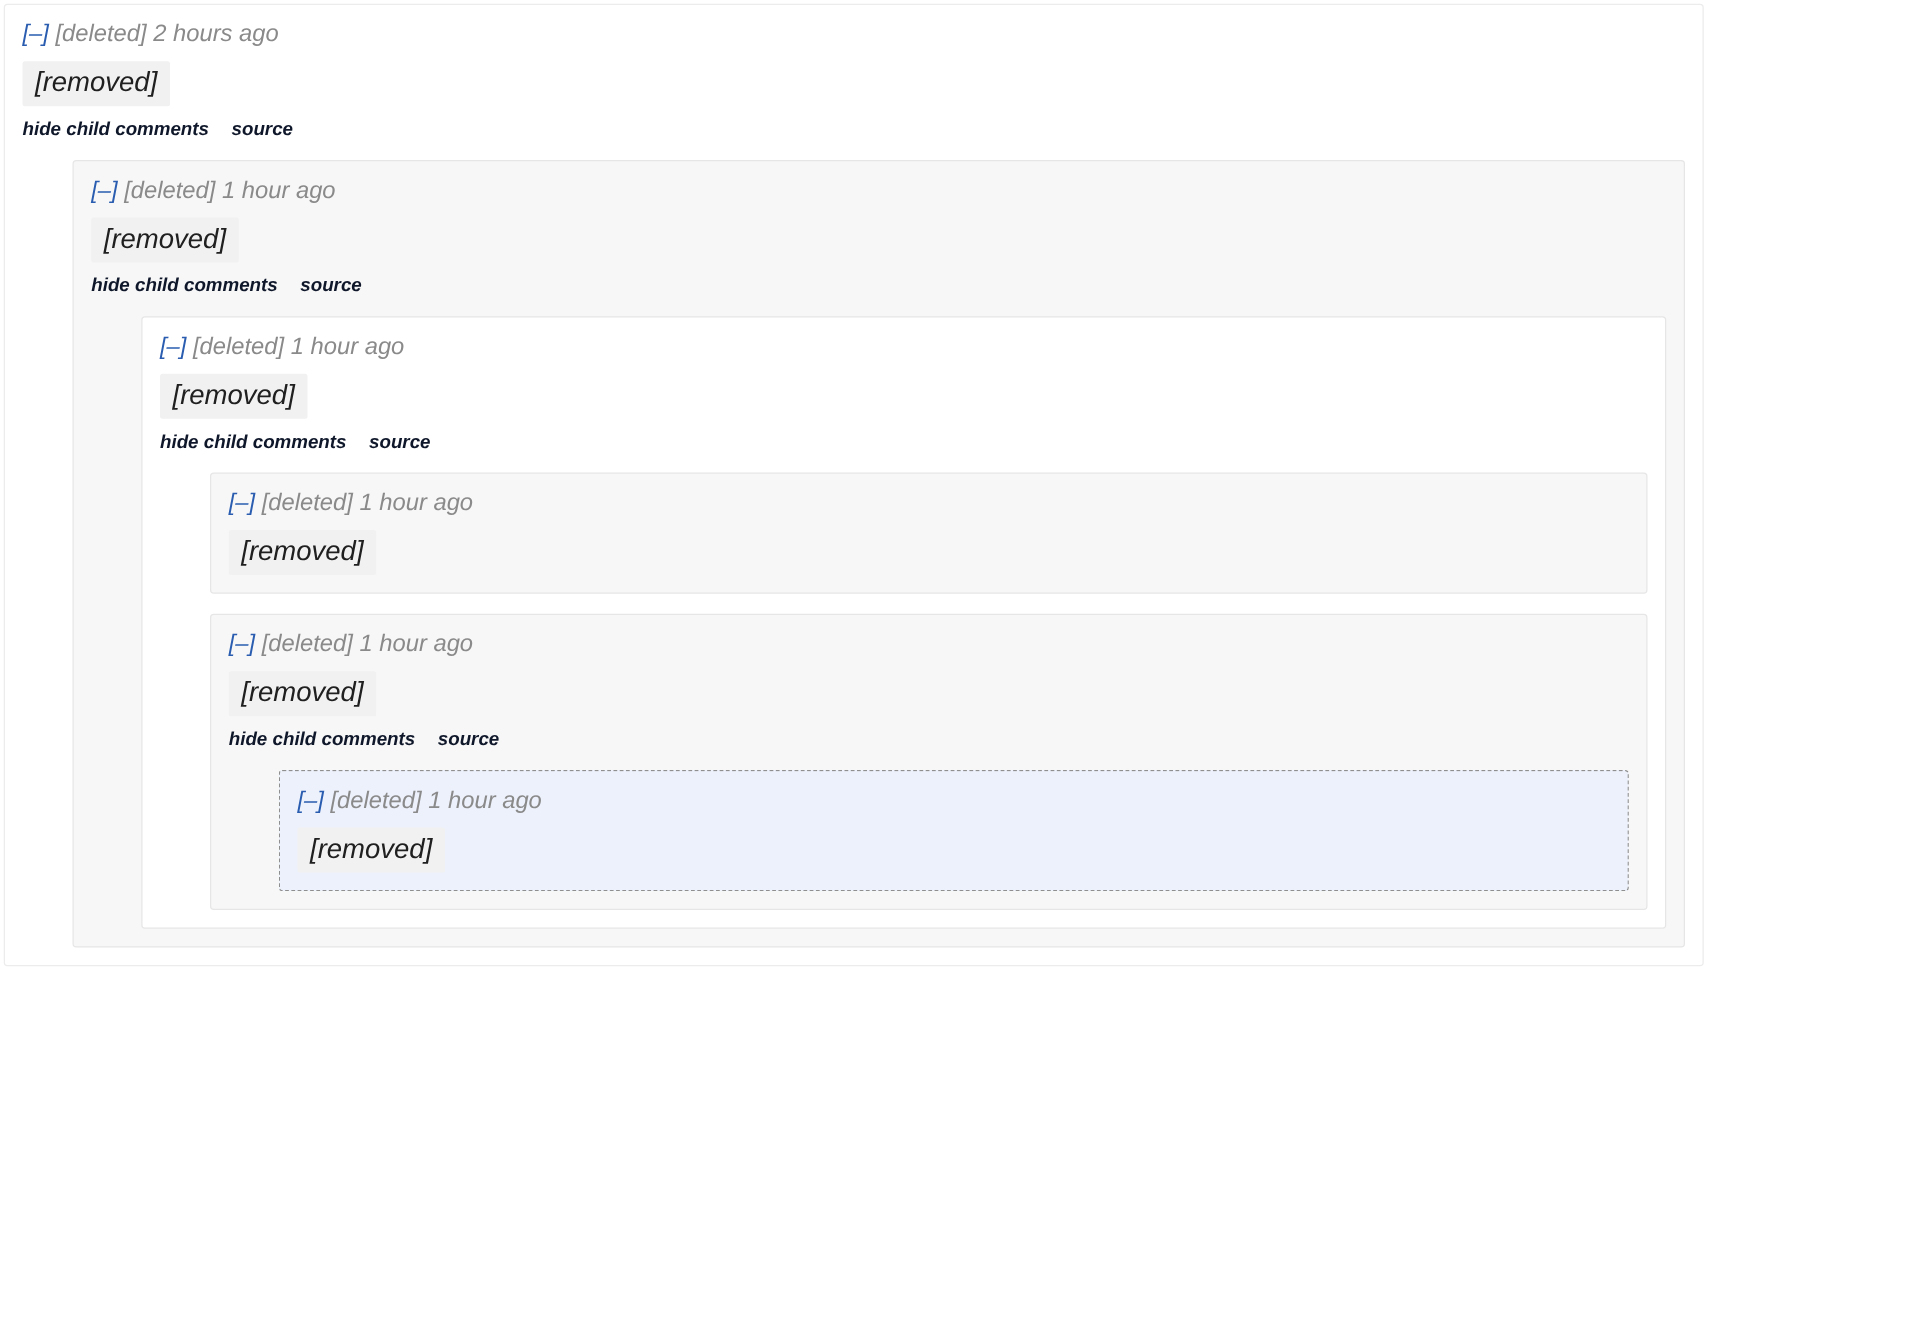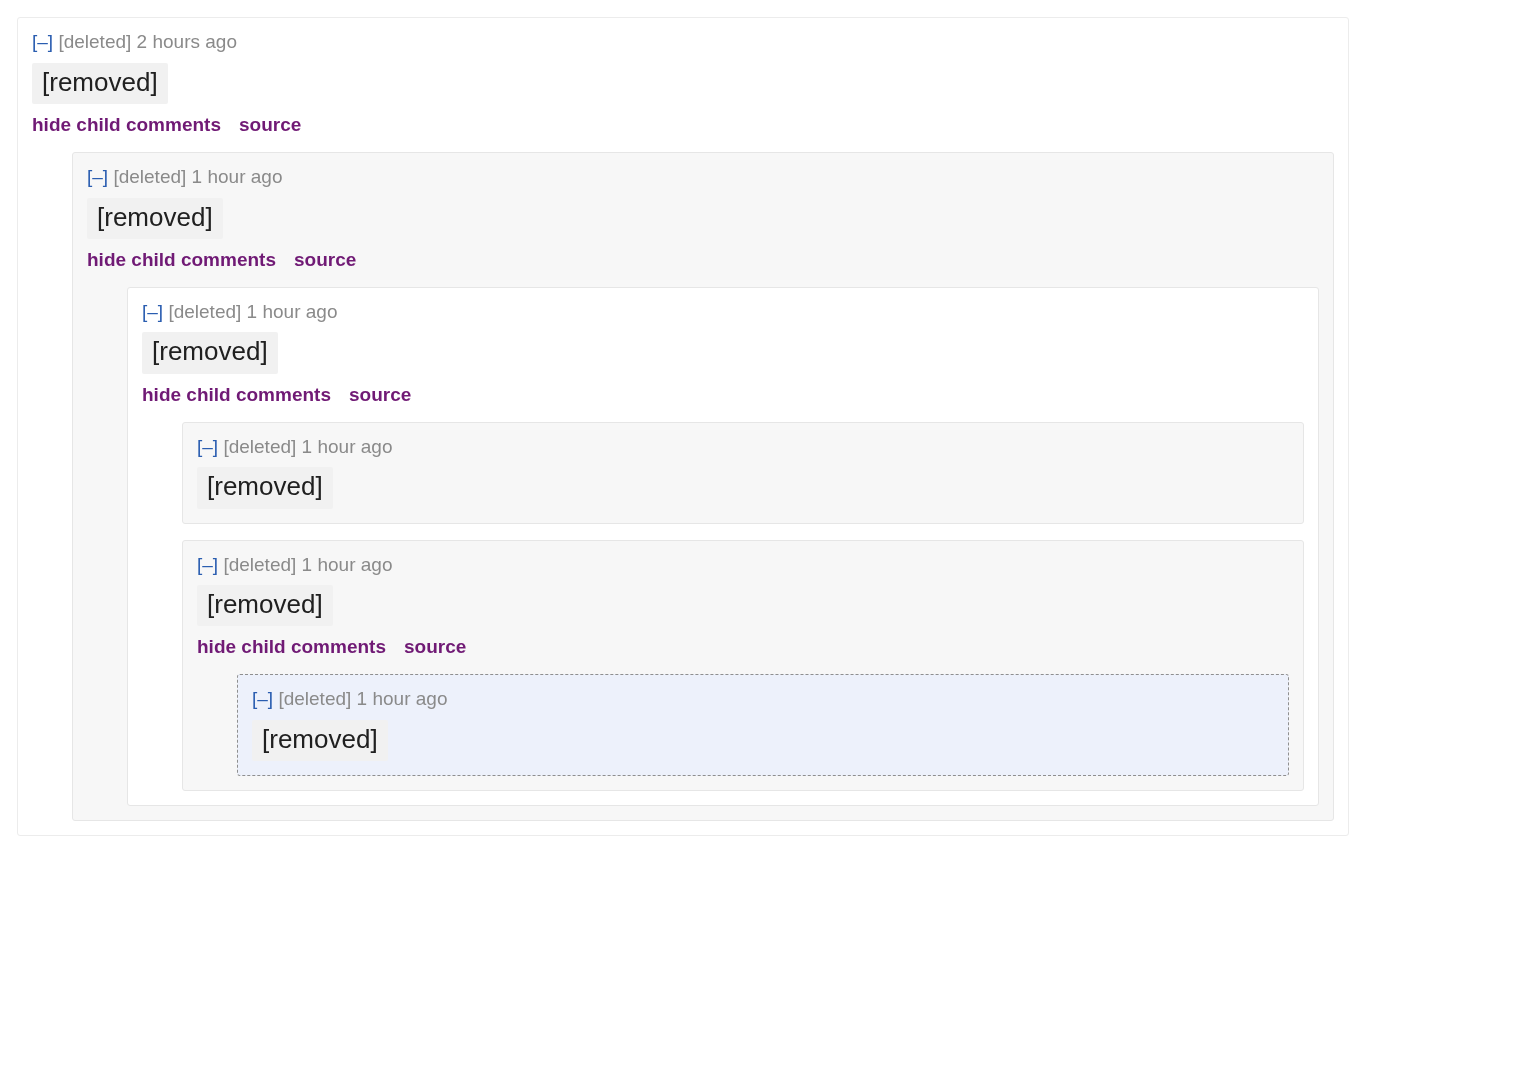--- a/index.html
+++ b/index.html
@@ -7,21 +7,22 @@
     padding: 0;
     background: #ffffff;
     font-family: "Segoe UI", "Helvetica Neue", Arial, sans-serif;
     font-size: 16px;
     color: #333;
   }
 
   .page {
     box-sizing: border-box;
     width: 1366px;
-    padding: 17px;
+    padding: 3px;
+    font-style: italic;
   }
 
   .comment {
     border: 1px solid #e6e6e6;
     border-radius: 3px;
     padding: 12px 14px 14px 14px;
     margin: 0;
     box-sizing: border-box;
   }
 
@@ -69,31 +70,31 @@
   }
 
   .body {
     margin-top: 8px;
   }
 
   .body .removed {
     display: inline-block;
     background: #f1f1f1;
     color: #202020;
-    font-size: 26px;
+    font-size: 22px;
     line-height: 1.2;
     padding: 4px 10px 6px 10px;
     border-radius: 2px;
   }
 
   .actions {
     margin-top: 10px;
-    font-size: 19px;
+    font-size: 15px;
     font-weight: 600;
-    color: #701a75;
+    color: #0f172a;
   }
   .actions .action {
     cursor: pointer;
     margin-right: 18px;
   }
 
 </style>
 </head>
 <body>
 

